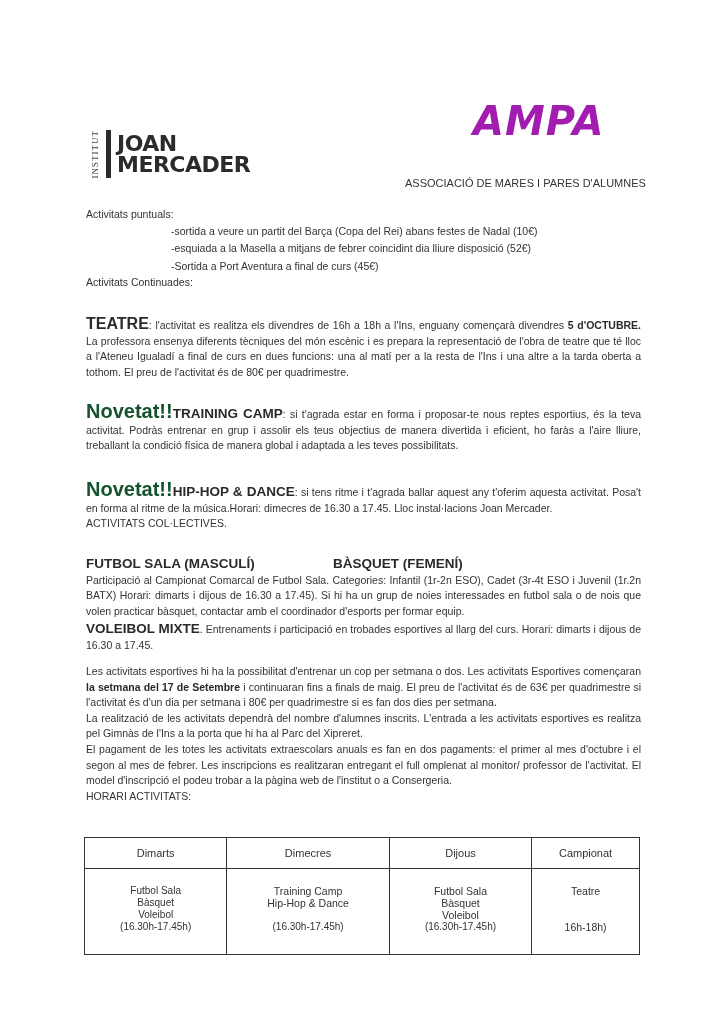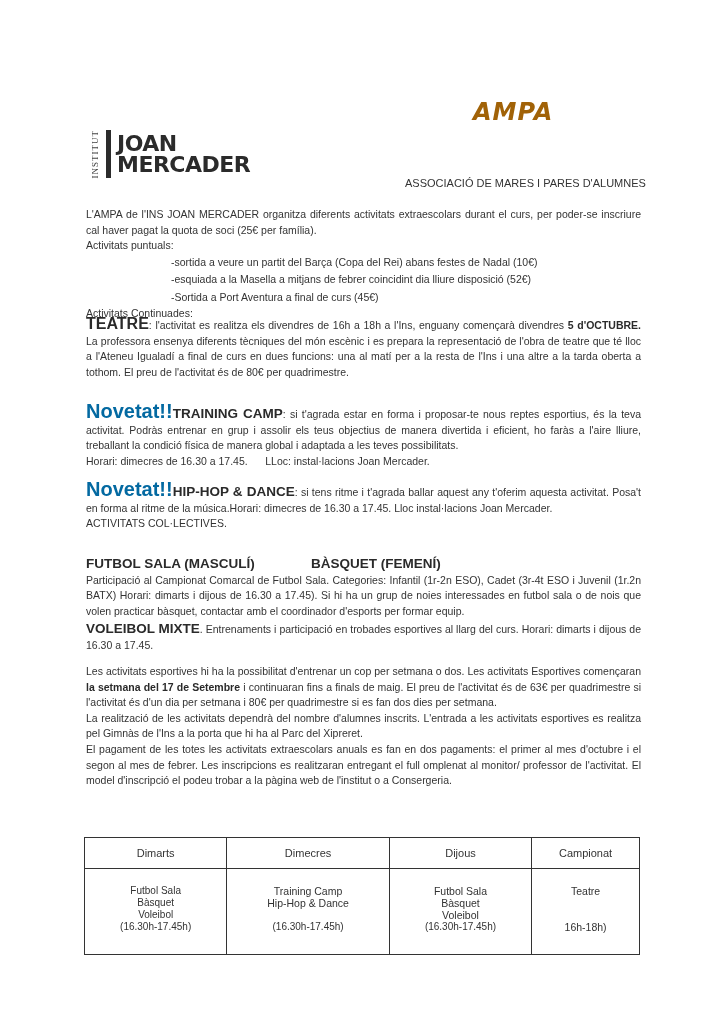--- a/index.html
+++ b/index.html
@@ -10,30 +10,30 @@
     .page { position: absolute; left: 0; top: 0; width: 718px; height: 1024px; }
     .logo-inst { position: absolute; left: 90px; top: 128px; height: 52px; display: flex; align-items: center; }
     .logo-inst .vert {
       writing-mode: vertical-rl; transform: rotate(180deg);
       font-family: "Liberation Serif", serif; font-size: 9px; letter-spacing: 1px; color: #444; margin-right: 6px;
     }
     .logo-inst .bar { width: 5px; height: 48px; background: #2b2b2b; margin-right: 6px; }
     .logo-inst .name { font-family: "DejaVu Sans", sans-serif; font-weight: bold; font-size: 22px; line-height: 21px; color: #2b2b2b; letter-spacing: -0.5px; }
     .logo-ampa {
       position: absolute; left: 473px; top: 98px; font-family: "DejaVu Sans", sans-serif; font-weight: bold;
-      font-style: italic; font-size: 24px; color: #a16207; letter-spacing: 1px;
+      font-style: italic; font-size: 40px; color: #a21caf; letter-spacing: 1px;
     }
     .assoc { position: absolute; left: 405px; top: 177px; font-size: 11px; color: #333; }
 
     .body-text { position: absolute; left: 86px; width: 555px; font-size: 10.5px; line-height: 15.6px; color: #333; }
     .justify { text-align: justify; }
     .indent { padding-left: 85px; }
     .h-big { font-weight: bold; font-size: 16px; color: #2a2a2a; }
     .h-mid { font-weight: bold; font-size: 13.5px; color: #2a2a2a; }
-    .novetat { font-weight: bold; font-size: 20px; color: #0369a1; }
+    .novetat { font-weight: bold; font-size: 20px; color: #14532d; }
     .h-important { font-weight: bold; font-size: 24px; color: #2a2a2a; }
     b { color: #2a2a2a; }
 
     table.sched { position: absolute; left: 84px; top: 837px; width: 556px; border-collapse: collapse; font-size: 10px; color: #333; }
     table.sched th, table.sched td { border: 1.5px solid #333; text-align: center; font-weight: normal; }
     table.sched th { height: 28px; font-size: 11px; }
     table.sched td { height: 68px; vertical-align: top; padding-top: 16px; line-height: 12px; }
     .cell-line { display: block; }
   </style>
 </head>
@@ -47,54 +47,53 @@
     <div class="name">
       <div>JOAN</div>
       <div>MERCADER</div>
     </div>
   </div>
 
   <div class="logo-ampa">AMPA</div>
   <div class="assoc">ASSOCIACIÓ DE MARES I PARES D'ALUMNES</div>
 
   <div class="body-text justify" style="top:207px;">
-    <div>L'AMPA de l'INS JOAN MERCADER organitza diferents activitats extraescolars durant el curs, per poder-se inscriure cal haver pagat la quota de soci (25€ per família).</div>
     <div>Activitats puntuals:</div>
     <div class="indent" style="line-height:17.5px;">-sortida a veure un partit del Barça (Copa del Rei) abans festes de Nadal (10€)</div>
     <div class="indent" style="line-height:17.5px;">-esquiada a la Masella a mitjans de febrer coincidint dia lliure disposició (52€)</div>
     <div class="indent" style="line-height:17.5px;">-Sortida a Port Aventura a final de curs (45€)</div>
     <div>Activitats Continuades:</div>
   </div>
 
   <div class="body-text justify" style="top:316px;">
     <span class="h-big">TEATRE</span><span>: l'activitat es realitza els divendres de 16h a 18h a l'Ins, enguany començarà divendres </span><b>5 d'OCTUBRE.</b><span> La professora ensenya diferents tècniques del món escènic i es prepara la representació de l'obra de teatre que té lloc a l'Ateneu Igualadí a final de curs en dues funcions: una al matí per a la resta de l'Ins i una altre a la tarda oberta a tothom. El preu de l'activitat és de 80€ per quadrimestre.</span>
   </div>
 
   <div class="body-text justify" style="top:404px;">
     <span class="novetat">Novetat!!</span><span class="h-mid">TRAINING CAMP</span><span>: si t'agrada estar en forma i proposar-te nous reptes esportius, és la teva activitat. Podràs entrenar en grup i assolir els teus objectius de manera divertida i eficient, ho faràs a l'aire lliure, treballant la condició física de manera global i adaptada a les teves possibilitats.</span>
-    <div><span>Horari: dimecres de 16.30 a 17.45.</span>&nbsp;&nbsp;&nbsp;&nbsp;&nbsp;&nbsp;<span>LLoc: instal·lacions Joan Mercader.</span></div>
   </div>
 
   <div class="body-text justify" style="top:482px;">
     <span class="novetat">Novetat!!</span><span class="h-mid">HIP-HOP &amp; DANCE</span><span>: si tens ritme i t'agrada ballar aquest any t'oferim aquesta activitat. Posa't en forma al ritme de la música.Horari: dimecres de 16.30 a 17.45.  Lloc instal·lacions Joan Mercader.</span>
     <div>ACTIVITATS COL·LECTIVES.</div>
   </div>
 
   <div class="body-text justify" style="top:556px;">
     <div>
-      <span class="h-mid" style="display:inline-block;width:225px;">FUTBOL SALA (MASCULÍ)</span><span class="h-mid">BÀSQUET (FEMENÍ)</span>
+      <span class="h-mid" style="display:inline-block;width:247px;">FUTBOL SALA (MASCULÍ)</span><span class="h-mid">BÀSQUET (FEMENÍ)</span>
     </div>
     <div> Participació al  Campionat Comarcal de Futbol Sala. Categories: Infantil (1r-2n ESO), Cadet (3r-4t ESO i Juvenil (1r.2n BATX) Horari: dimarts i dijous de 16.30 a 17.45). Si hi ha un grup de noies  interessades en futbol sala o de nois que volen practicar bàsquet, contactar amb el coordinador d'esports per formar equip.</div>
     <div style="margin-top:2px;"><span class="h-mid">VOLEIBOL MIXTE</span><span>. Entrenaments i participació en trobades esportives al llarg del curs. Horari: dimarts i dijous de 16.30 a 17.45.</span></div>
   </div>
 
   <div class="body-text justify" style="top:664px;">
     <div><span>Les activitats esportives hi ha la possibilitat d'entrenar un cop per setmana o dos. Les activitats Esportives començaran </span><b>la setmana del 17 de Setembre</b><span> i continuaran fins a finals de maig. El preu de l'activitat és de 63€ per quadrimestre si l'activitat és d'un dia per setmana i 80€ per quadrimestre si es fan dos dies per setmana.</span></div>
     <div>La realització de les activitats dependrà del nombre d'alumnes inscrits. L'entrada a les activitats esportives es realitza pel Gimnàs de l'Ins a la porta que hi ha al Parc del Xipreret.</div>
     <div>El pagament de les totes les activitats extraescolars anuals es fan en dos pagaments: el primer al mes d'octubre i el segon al mes de febrer. Les inscripcions es realitzaran entregant el full omplenat al monitor/ professor de l'activitat. El model d'inscripció el podeu trobar a la pàgina web de l'institut o a Consergeria.</div>
+    <div>HORARI ACTIVITATS:</div>
   </div>
 
   <table class="sched">
     <thead>
       <tr>
         <th>Dimarts</th>
         <th>Dimecres</th>
         <th>Dijous</th>
         <th>Campionat</th>
       </tr>

